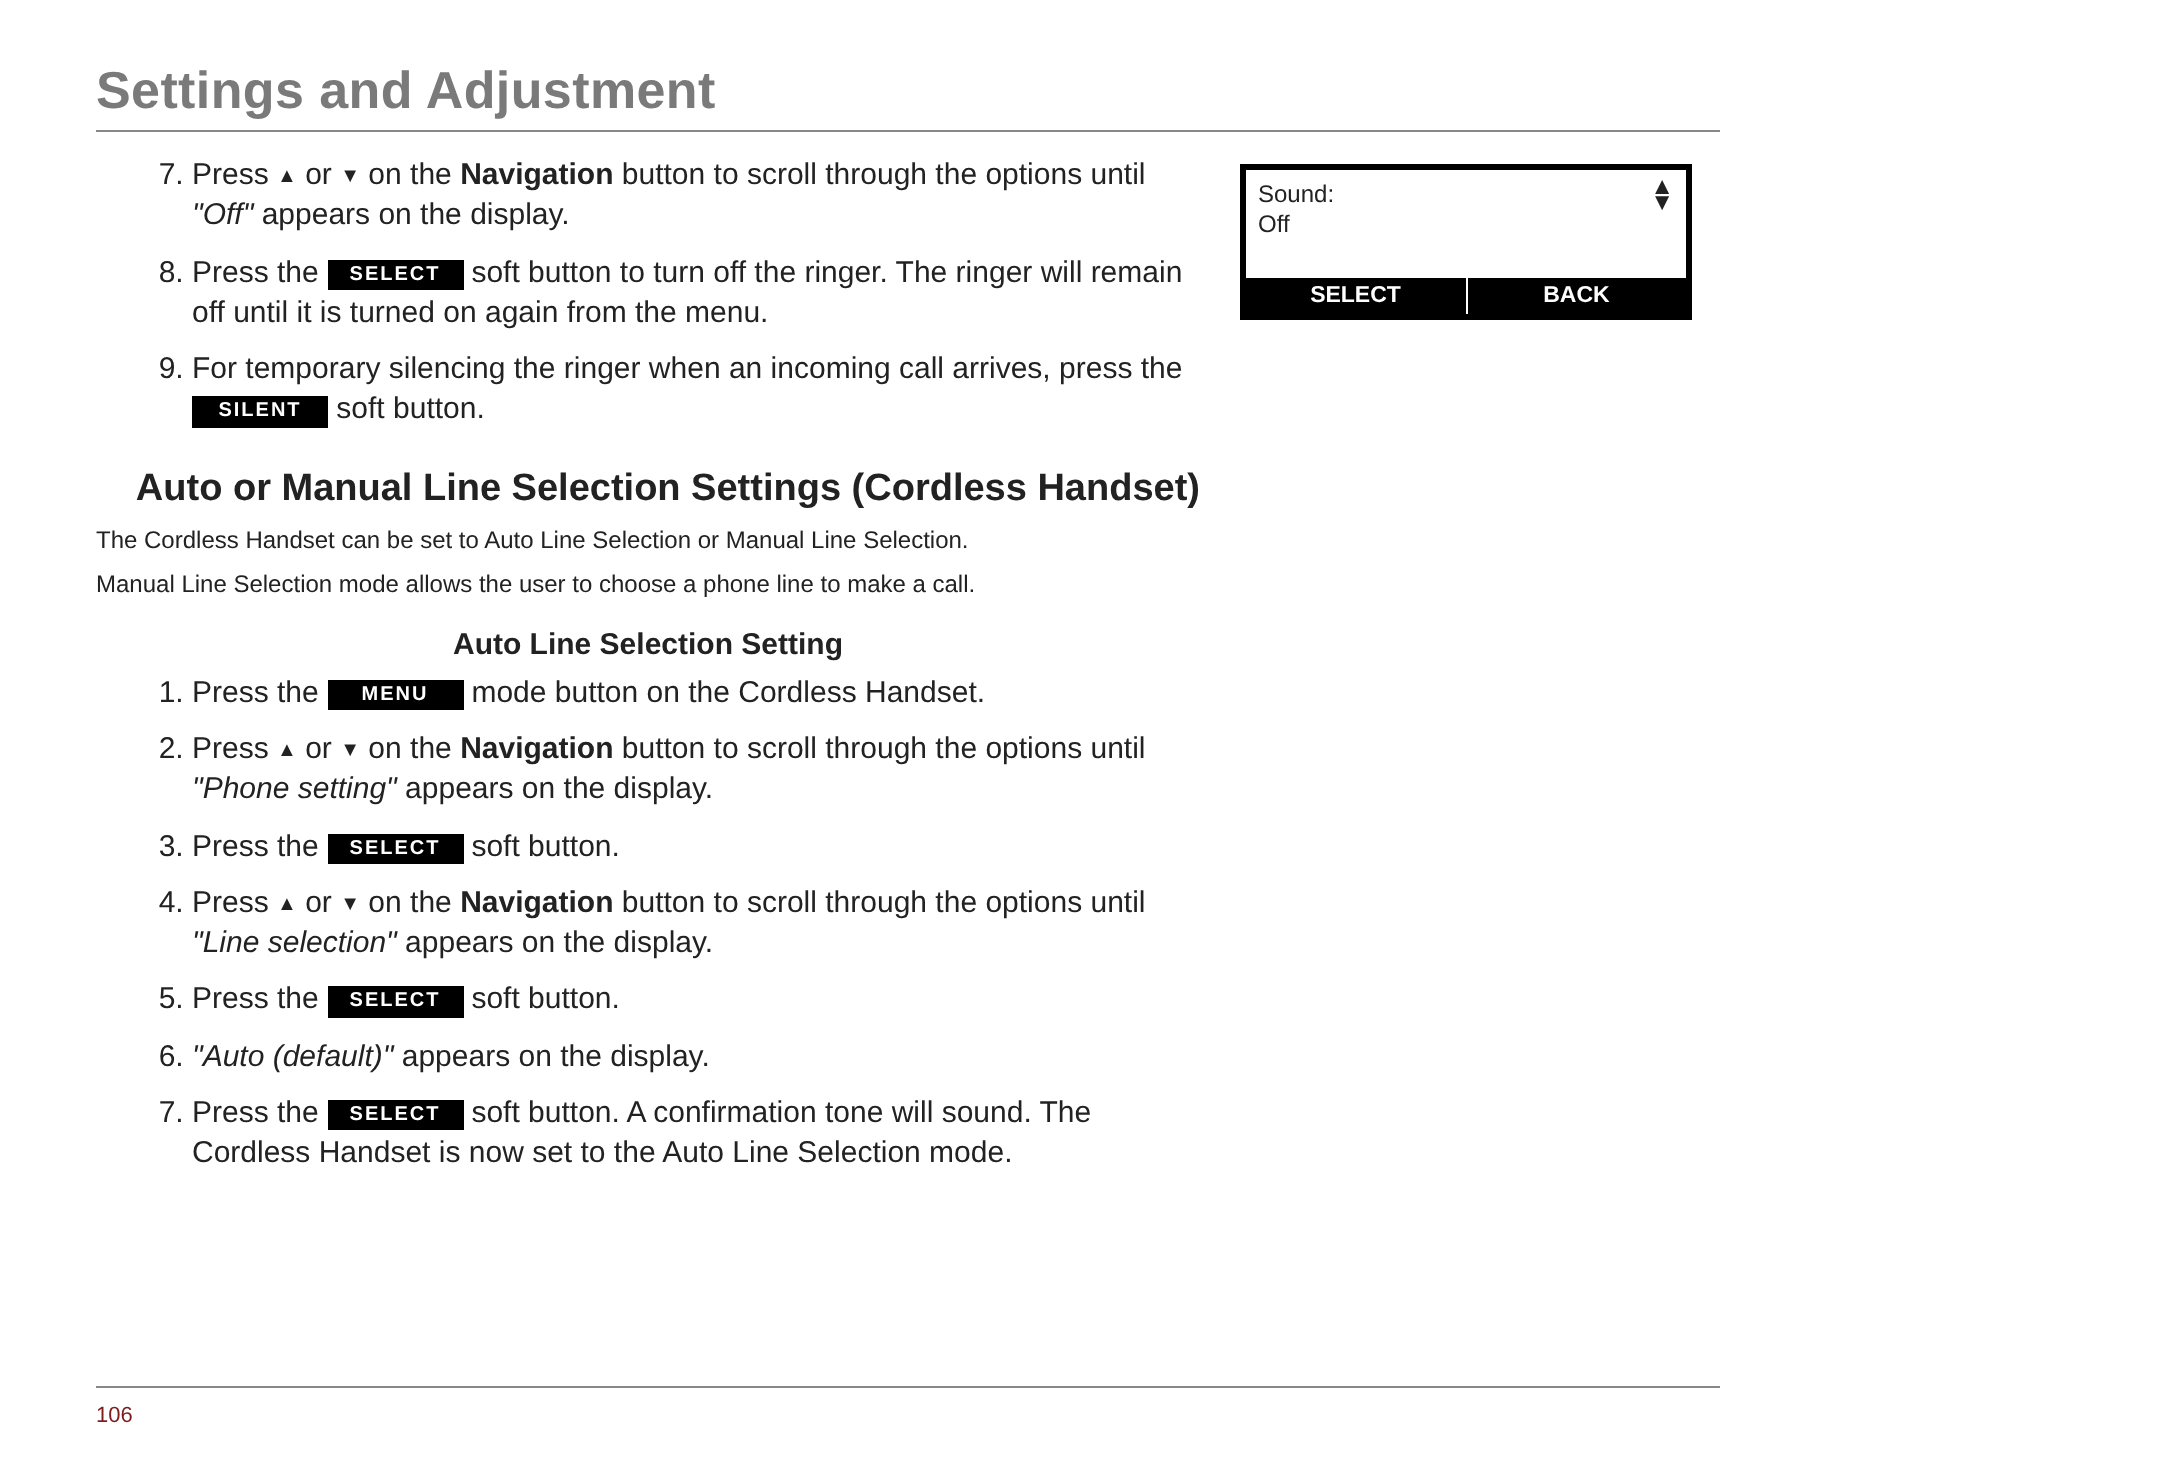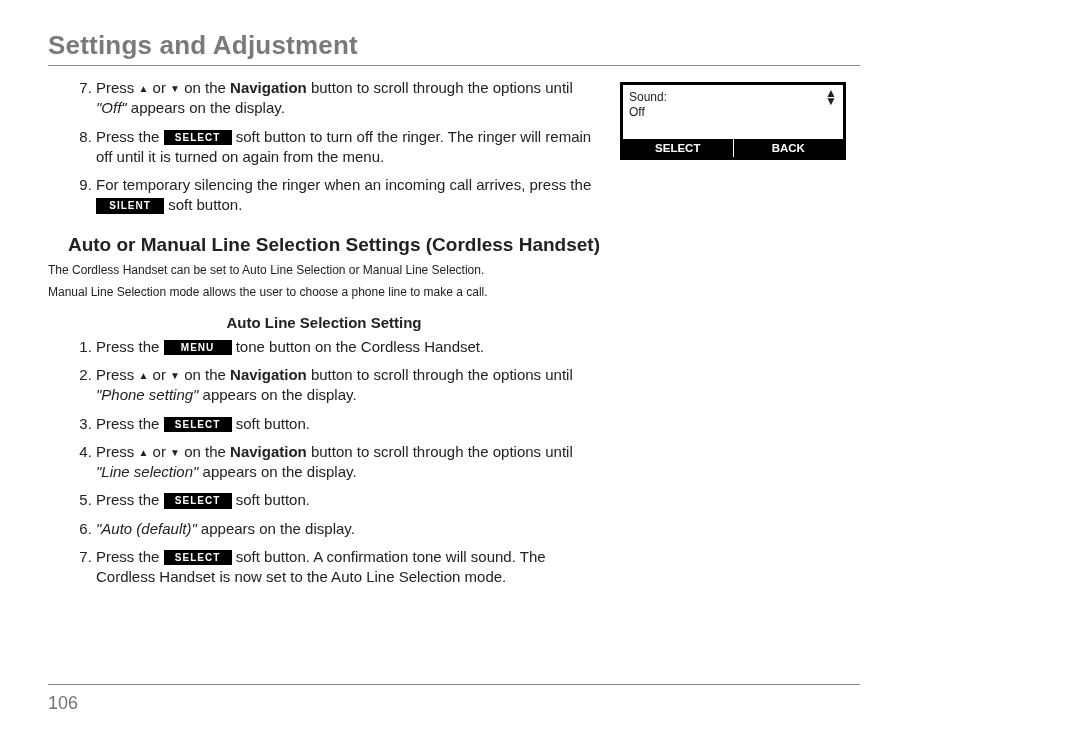--- a/index.html
+++ b/index.html
@@ -109,21 +109,21 @@
   .phone-footer .divider { width: 1px; background: #fff; flex: 0 0 1px; }
   .page-footer {
     position: absolute;
     left: 48px; right: 48px; bottom: 28px;
   }
   .divider-bottom {
     border: none;
     border-top: 1px solid #888;
     margin: 0 0 8px 0;
   }
-  .page-num { font-size: 18px; color: #737373; }
+  .page-num { font-size: 11px; color: #7f1d1d; }
 </style>
 </head>
 <body>
 
 <div class="page">
 
   <h1 class="page-title">Settings and Adjustment</h1>
   <hr class="divider-top">
 
   <div class="content-row">
@@ -143,21 +143,21 @@
 
       <h2 class="section-h2">Auto or Manual Line Selection Settings (Cordless Handset)</h2>
 
       <p class="body">The Cordless Handset can be set to Auto Line Selection or Manual Line Selection.</p>
       <p class="body">Manual Line Selection mode allows the user to choose a phone line to make a call.</p>
 
       <h3 class="section-h3">Auto Line Selection Setting</h3>
 
       <ol class="steps">
         <li>
-          <span>Press the </span><span class="key">MENU</span><span> tone button on the Cordless Handset.</span>
+          <span>Press the </span><span class="key">MENU</span><span> mode button on the Cordless Handset.</span>
         </li>
         <li>
           <span>Press </span><span class="arrow">▲</span><span> or </span><span class="arrow">▼</span><span> on the </span><span class="bold">Navigation</span><span> button to scroll through the options until </span><span class="italic">"Phone setting"</span><span> appears on the display.</span>
         </li>
         <li>
           <span>Press the </span><span class="key">SELECT</span><span> soft button.</span>
         </li>
         <li>
           <span>Press </span><span class="arrow">▲</span><span> or </span><span class="arrow">▼</span><span> on the </span><span class="bold">Navigation</span><span> button to scroll through the options until </span><span class="italic">"Line selection"</span><span> appears on the display.</span>
         </li>

